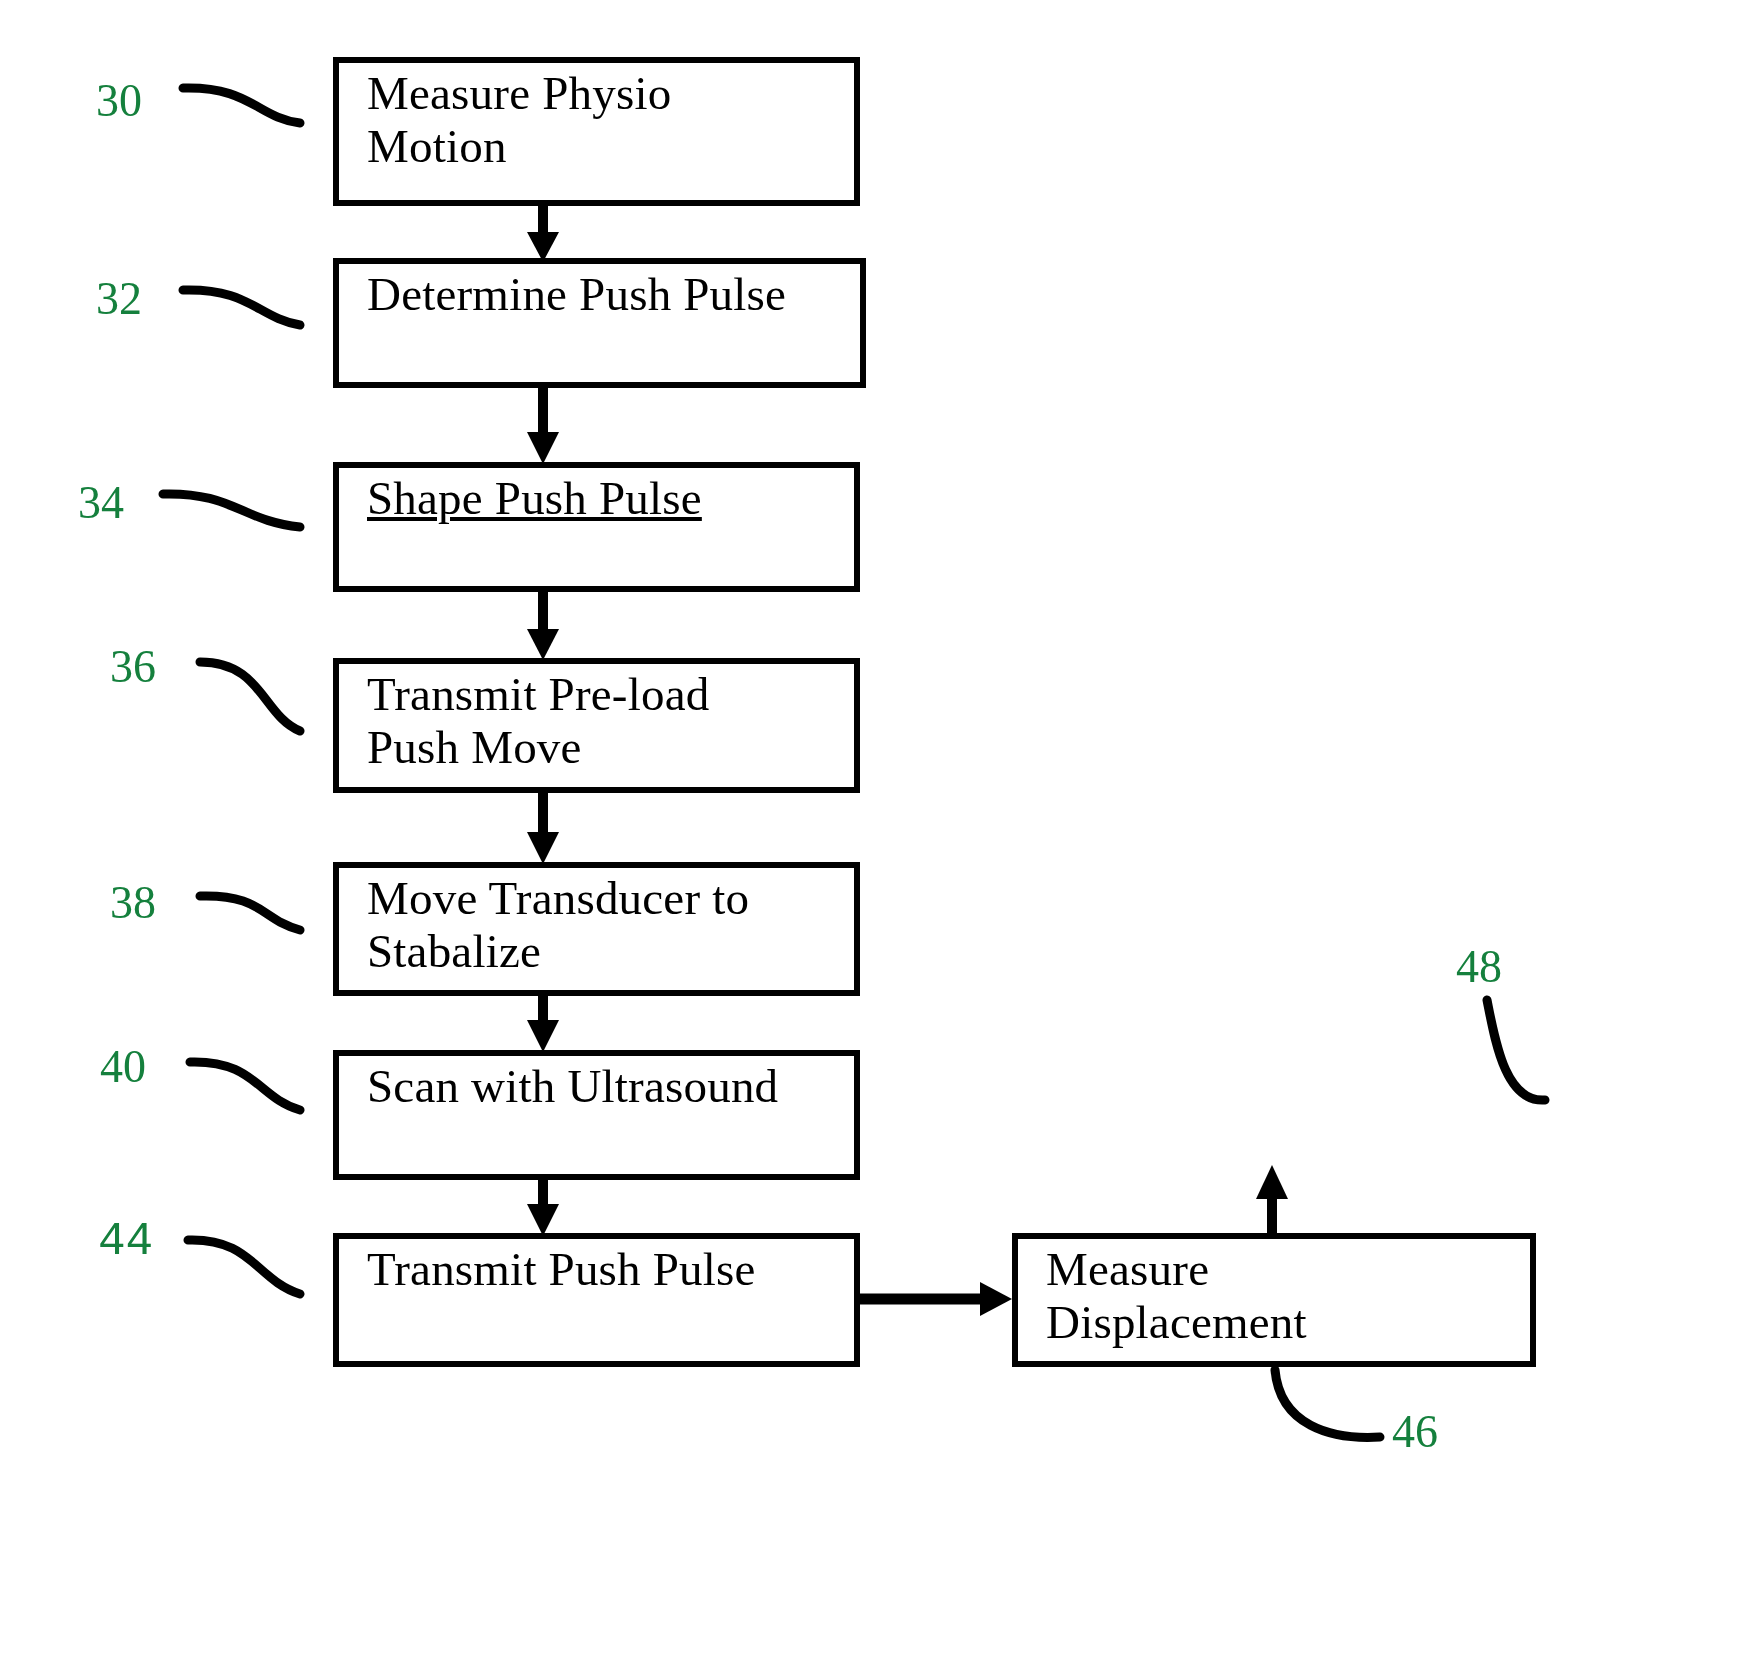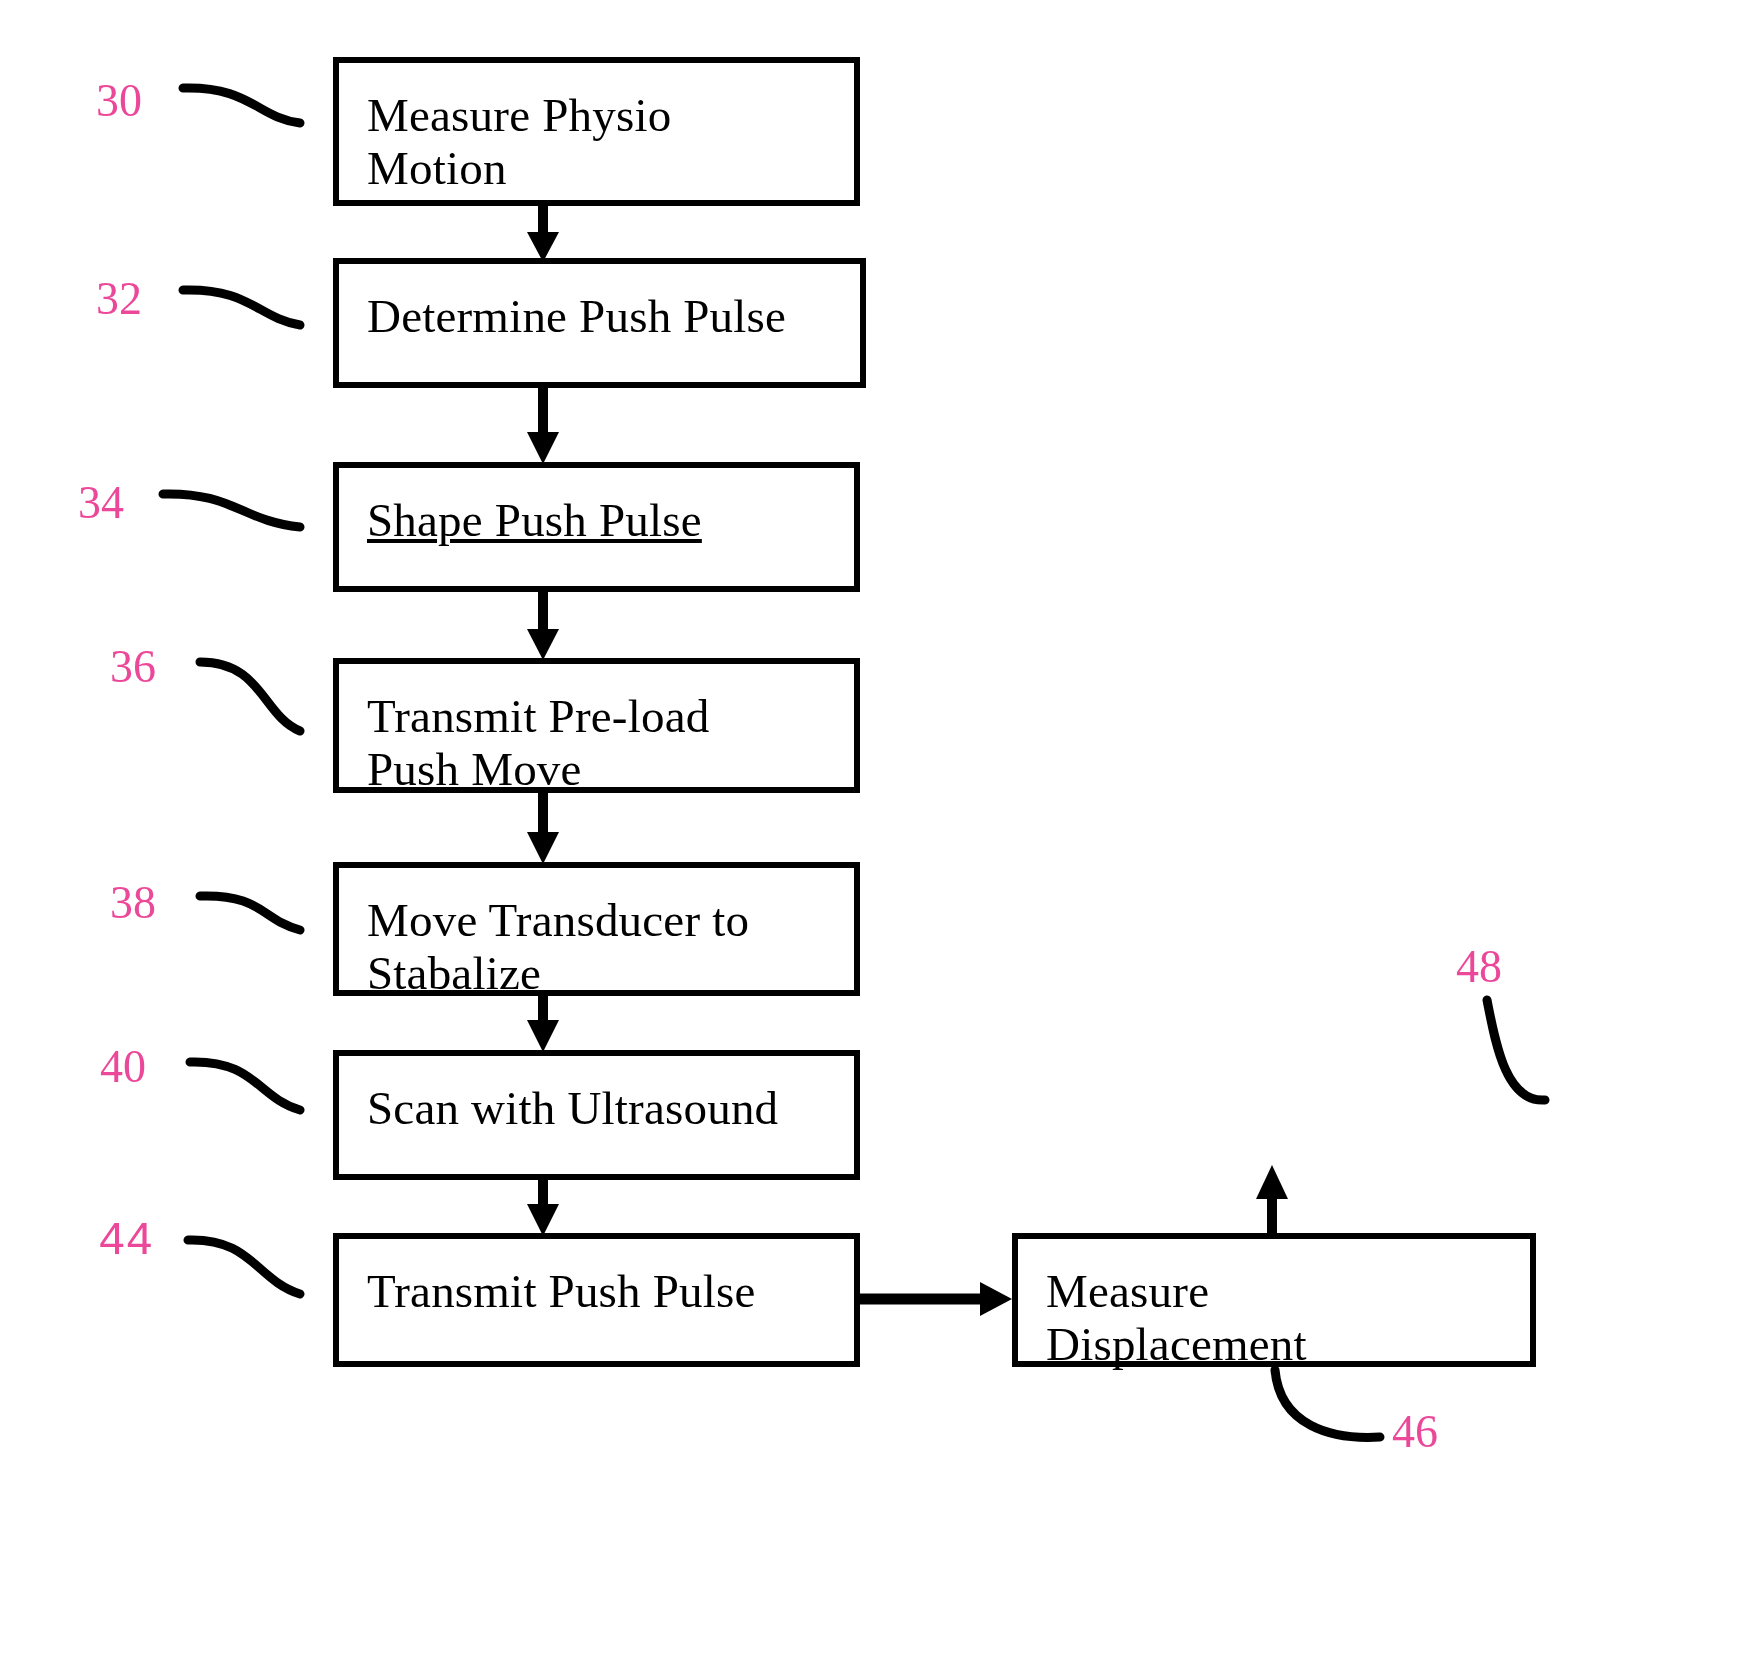--- a/index.html
+++ b/index.html
@@ -30,29 +30,29 @@
     display: flex;
     align-items: flex-start;
     justify-content: flex-start;
     z-index: 3;
   }
   .node-label {
     font-family: "Liberation Serif", "DejaVu Serif", serif;
     font-size: 47px;
     line-height: 1.12;
     color: #000000;
-    padding: 26px 0 0 28px;
+    padding: 4px 0 0 28px;
     white-space: pre-line;
     letter-spacing: 0.2px;
   }
   .ref-num {
     position: absolute;
     font-family: "Liberation Serif", "DejaVu Serif", serif;
     font-size: 46px;
-    color: #ec4899;
+    color: #15803d;
     z-index: 4;
     white-space: nowrap;
   }
 </style>
 </head>
 <body>
 
 <div id="canvas">
 
   <svg id="svg-layer" viewBox="0 0 1741 1667">

